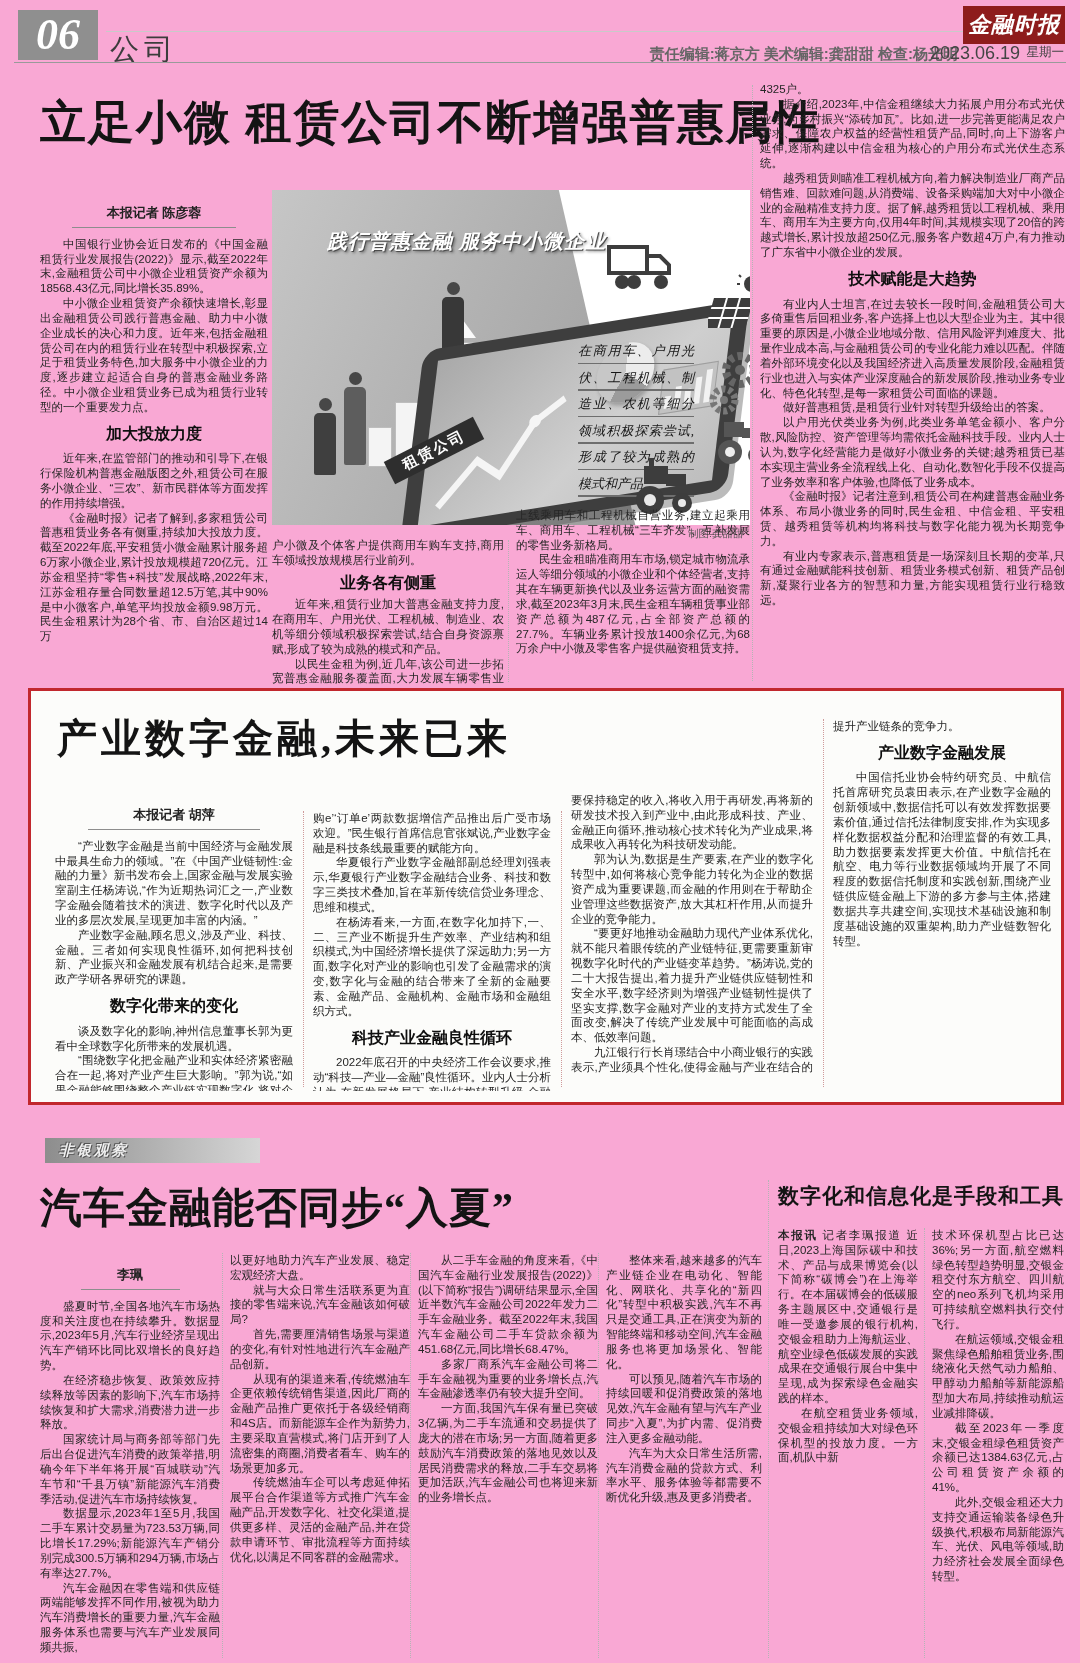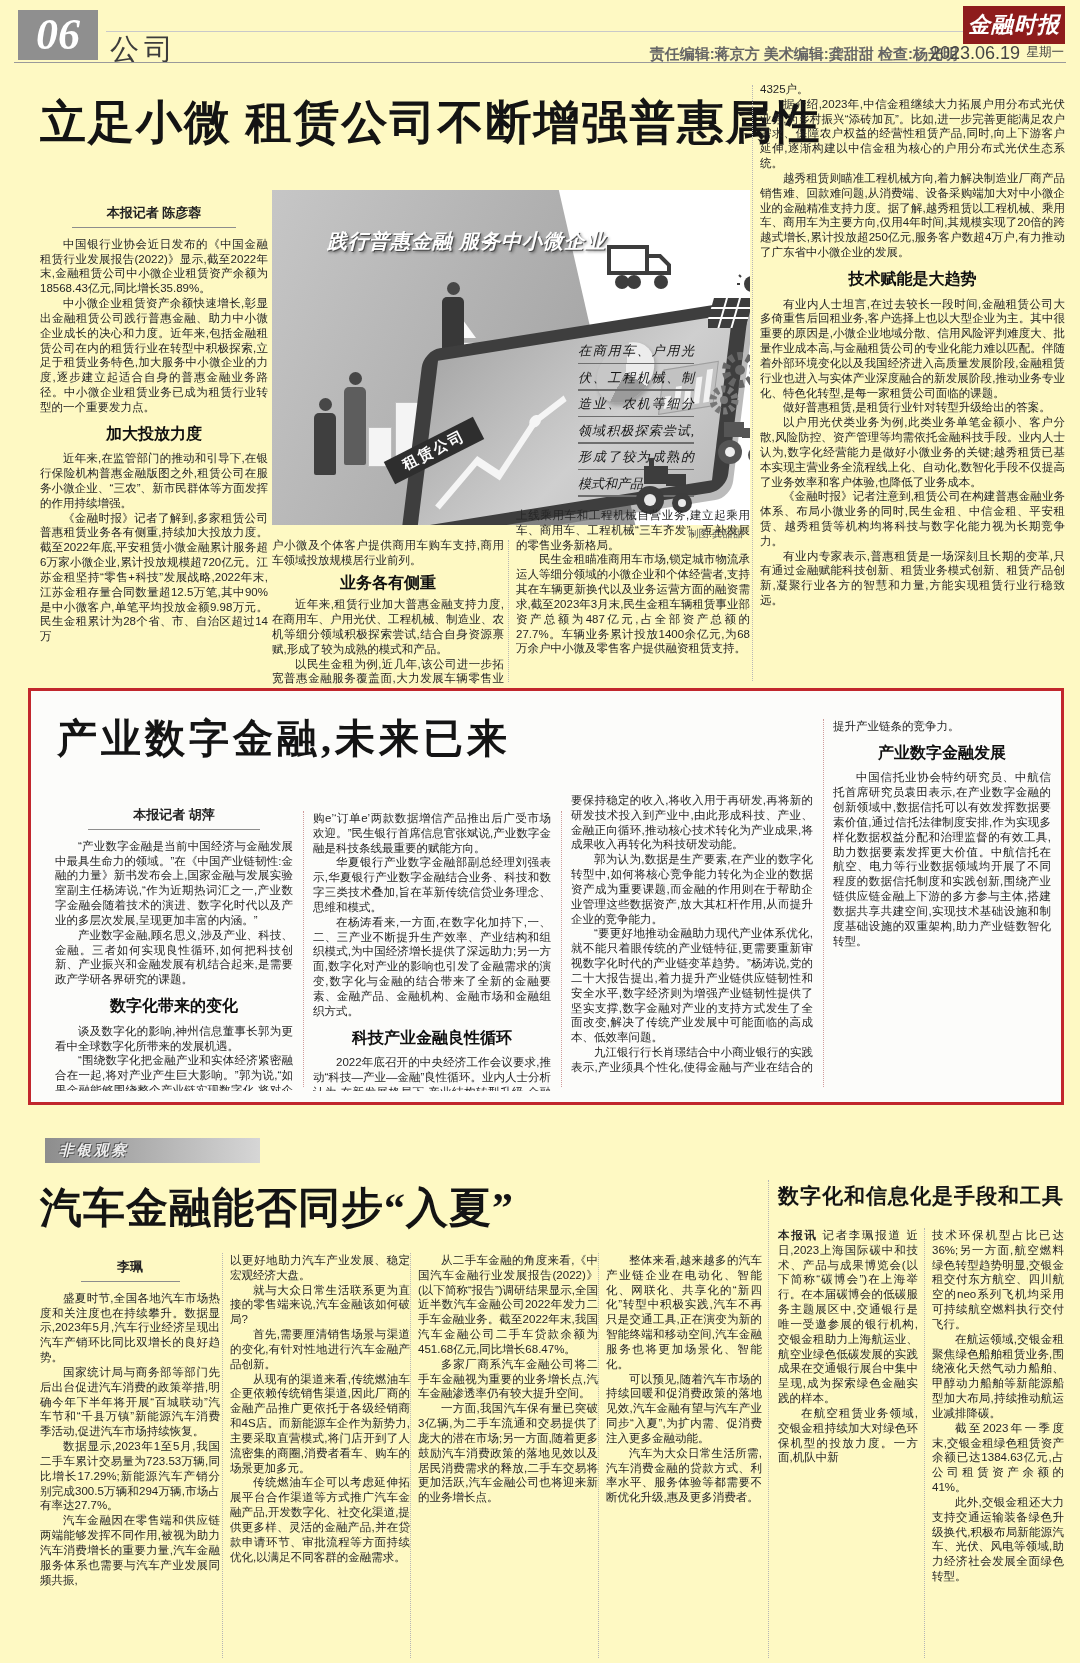--- a/index.html
+++ b/index.html
@@ -1,16 +1,16 @@
 <!DOCTYPE html>
 <html style="--accent: #c1272d; --masthead: #8e1c1c;"><head>
 <meta charset="utf-8">
 <style>
   html,body{margin:0;padding:0;background:#e8e8e4;}
-  .page{position:relative;width:1080px;height:1663px;margin:0 auto;background:#fef9c3;
+  .page{position:relative;width:1080px;height:1663px;margin:0 auto;background:#f9a8d4;
         font-family:"Liberation Sans",sans-serif;color:#2a2a2a;overflow:hidden;}
   
   .pagenum{position:absolute;left:18px;top:10px;width:80px;height:50px;background:#8f8f8f;
            color:#fff;font:bold italic 44px "Liberation Serif",serif;text-align:center;line-height:50px;}
   .section-title{position:absolute;left:110px;top:30px;font-size:29px;letter-spacing:5px;color:#3c3c3c;}
   .hdr-line1{position:absolute;left:106px;right:16px;top:31px;border-top:1px solid #c9c9c9;}
   .hdr-rule{position:absolute;left:14px;right:14px;top:62px;border-top:1px solid #9a9a9a;}
   .masthead{position:absolute;left:963px;top:6px;width:102px;height:38px;background:var(--masthead,#8e1c1c);
             color:#fff;font:bold italic 22px "Liberation Serif",serif;text-align:center;line-height:38px;letter-spacing:1px;}
   .credits{position:absolute;right:122px;top:45px;font-size:15px;color:#666;white-space:nowrap;font-weight:bold;}
@@ -270,23 +270,24 @@
         </div>
     </div>
   </div>
 
   <div class="nb-marker">
     <span>非银观察</span>
   </div>
   <div class="headline" style="left:40px;top:1180px;font-size:42px;letter-spacing:1px;">汽车金融能否同步“入夏”</div>
 
   <div class="col" style="left:40px;top:1253px;width:180px;height:405px;">
-    <div class="byline" style="width:55%;margin-top:6px;text-align:center;">李珮</div>
+    <div class="byline" style="width:55%;margin-top:14px;text-align:center;">李珮</div>
     <div>
         <p class="para">盛夏时节,全国各地汽车市场热度和关注度也在持续攀升。数据显示,2023年5月,汽车行业经济呈现出汽车产销环比同比双增长的良好趋势。</p>
+        <p class="para">在经济稳步恢复、政策效应持续释放等因素的影响下,汽车市场持续恢复和扩大需求,消费潜力进一步释放。</p>
         <p class="para">国家统计局与商务部等部门先后出台促进汽车消费的政策举措,明确今年下半年将开展“百城联动”汽车节和“千县万镇”新能源汽车消费季活动,促进汽车市场持续恢复。</p>
         <p class="para">数据显示,2023年1至5月,我国二手车累计交易量为723.53万辆,同比增长17.29%;新能源汽车产销分别完成300.5万辆和294万辆,市场占有率达27.7%。</p>
         <p class="para">汽车金融因在零售端和供应链两端能够发挥不同作用,被视为助力汽车消费增长的重要力量,汽车金融服务体系也需要与汽车产业发展同频共振,</p>
       </div>
   </div>
   <div class="vsep dot-gray" style="left:222px;top:1253px;height:405px;"></div>
   <div class="col noindent-first" style="left:230px;top:1253px;width:180px;height:405px;">
     <div class="noindent-first">
         <p class="para" style="text-indent: 0px;">以更好地助力汽车产业发展、稳定宏观经济大盘。</p>
         <p class="para">就与大众日常生活联系更为直接的零售端来说,汽车金融该如何破局?</p>

